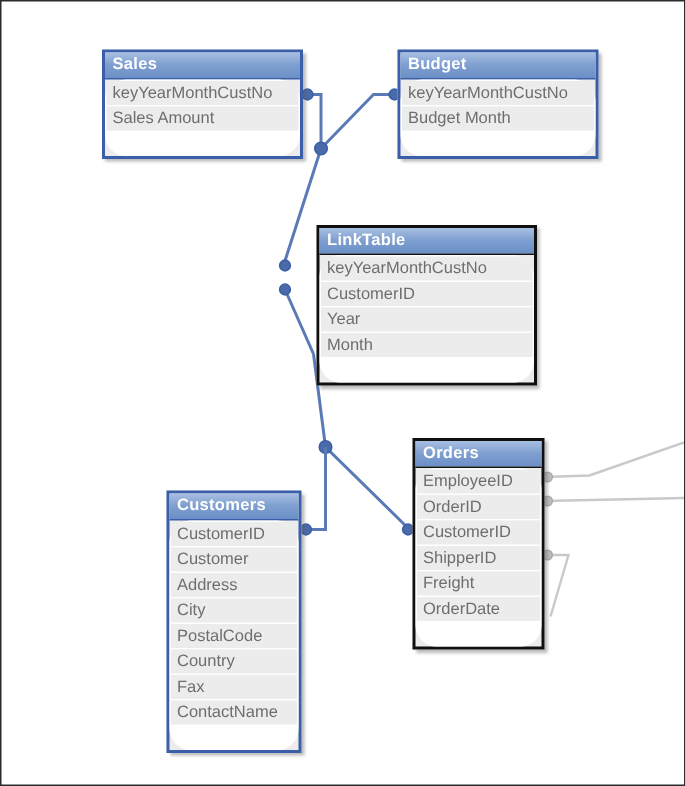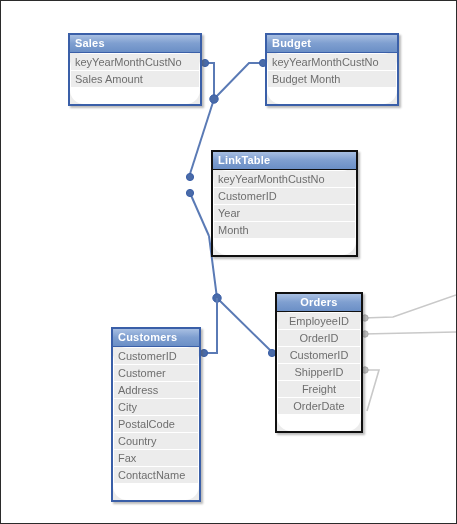--- a/index.html
+++ b/index.html
@@ -140,21 +140,21 @@
   <div class="table-box selected" id="tbl-linktable" style="left:210px; top:149px; width:147px;">
     <div class="tbl-header">LinkTable</div>
     <div class="tbl-fields">
       <div class="tbl-field">keyYearMonthCustNo</div>
       <div class="tbl-field">CustomerID</div>
       <div class="tbl-field">Year</div>
       <div class="tbl-field">Month</div>
     </div>
   </div>
 
-  <div class="table-box selected" id="tbl-orders" style="left:274px; top:291px; width:88px;text-align:center;">
+  <div class="table-box selected" id="tbl-orders" style="left:274px; top:291px; width:88px;">
     <div class="tbl-header">Orders</div>
     <div class="tbl-fields">
       <div class="tbl-field">EmployeeID</div>
       <div class="tbl-field">OrderID</div>
       <div class="tbl-field">CustomerID</div>
       <div class="tbl-field">ShipperID</div>
       <div class="tbl-field">Freight</div>
       <div class="tbl-field">OrderDate</div>
     </div>
   </div>

